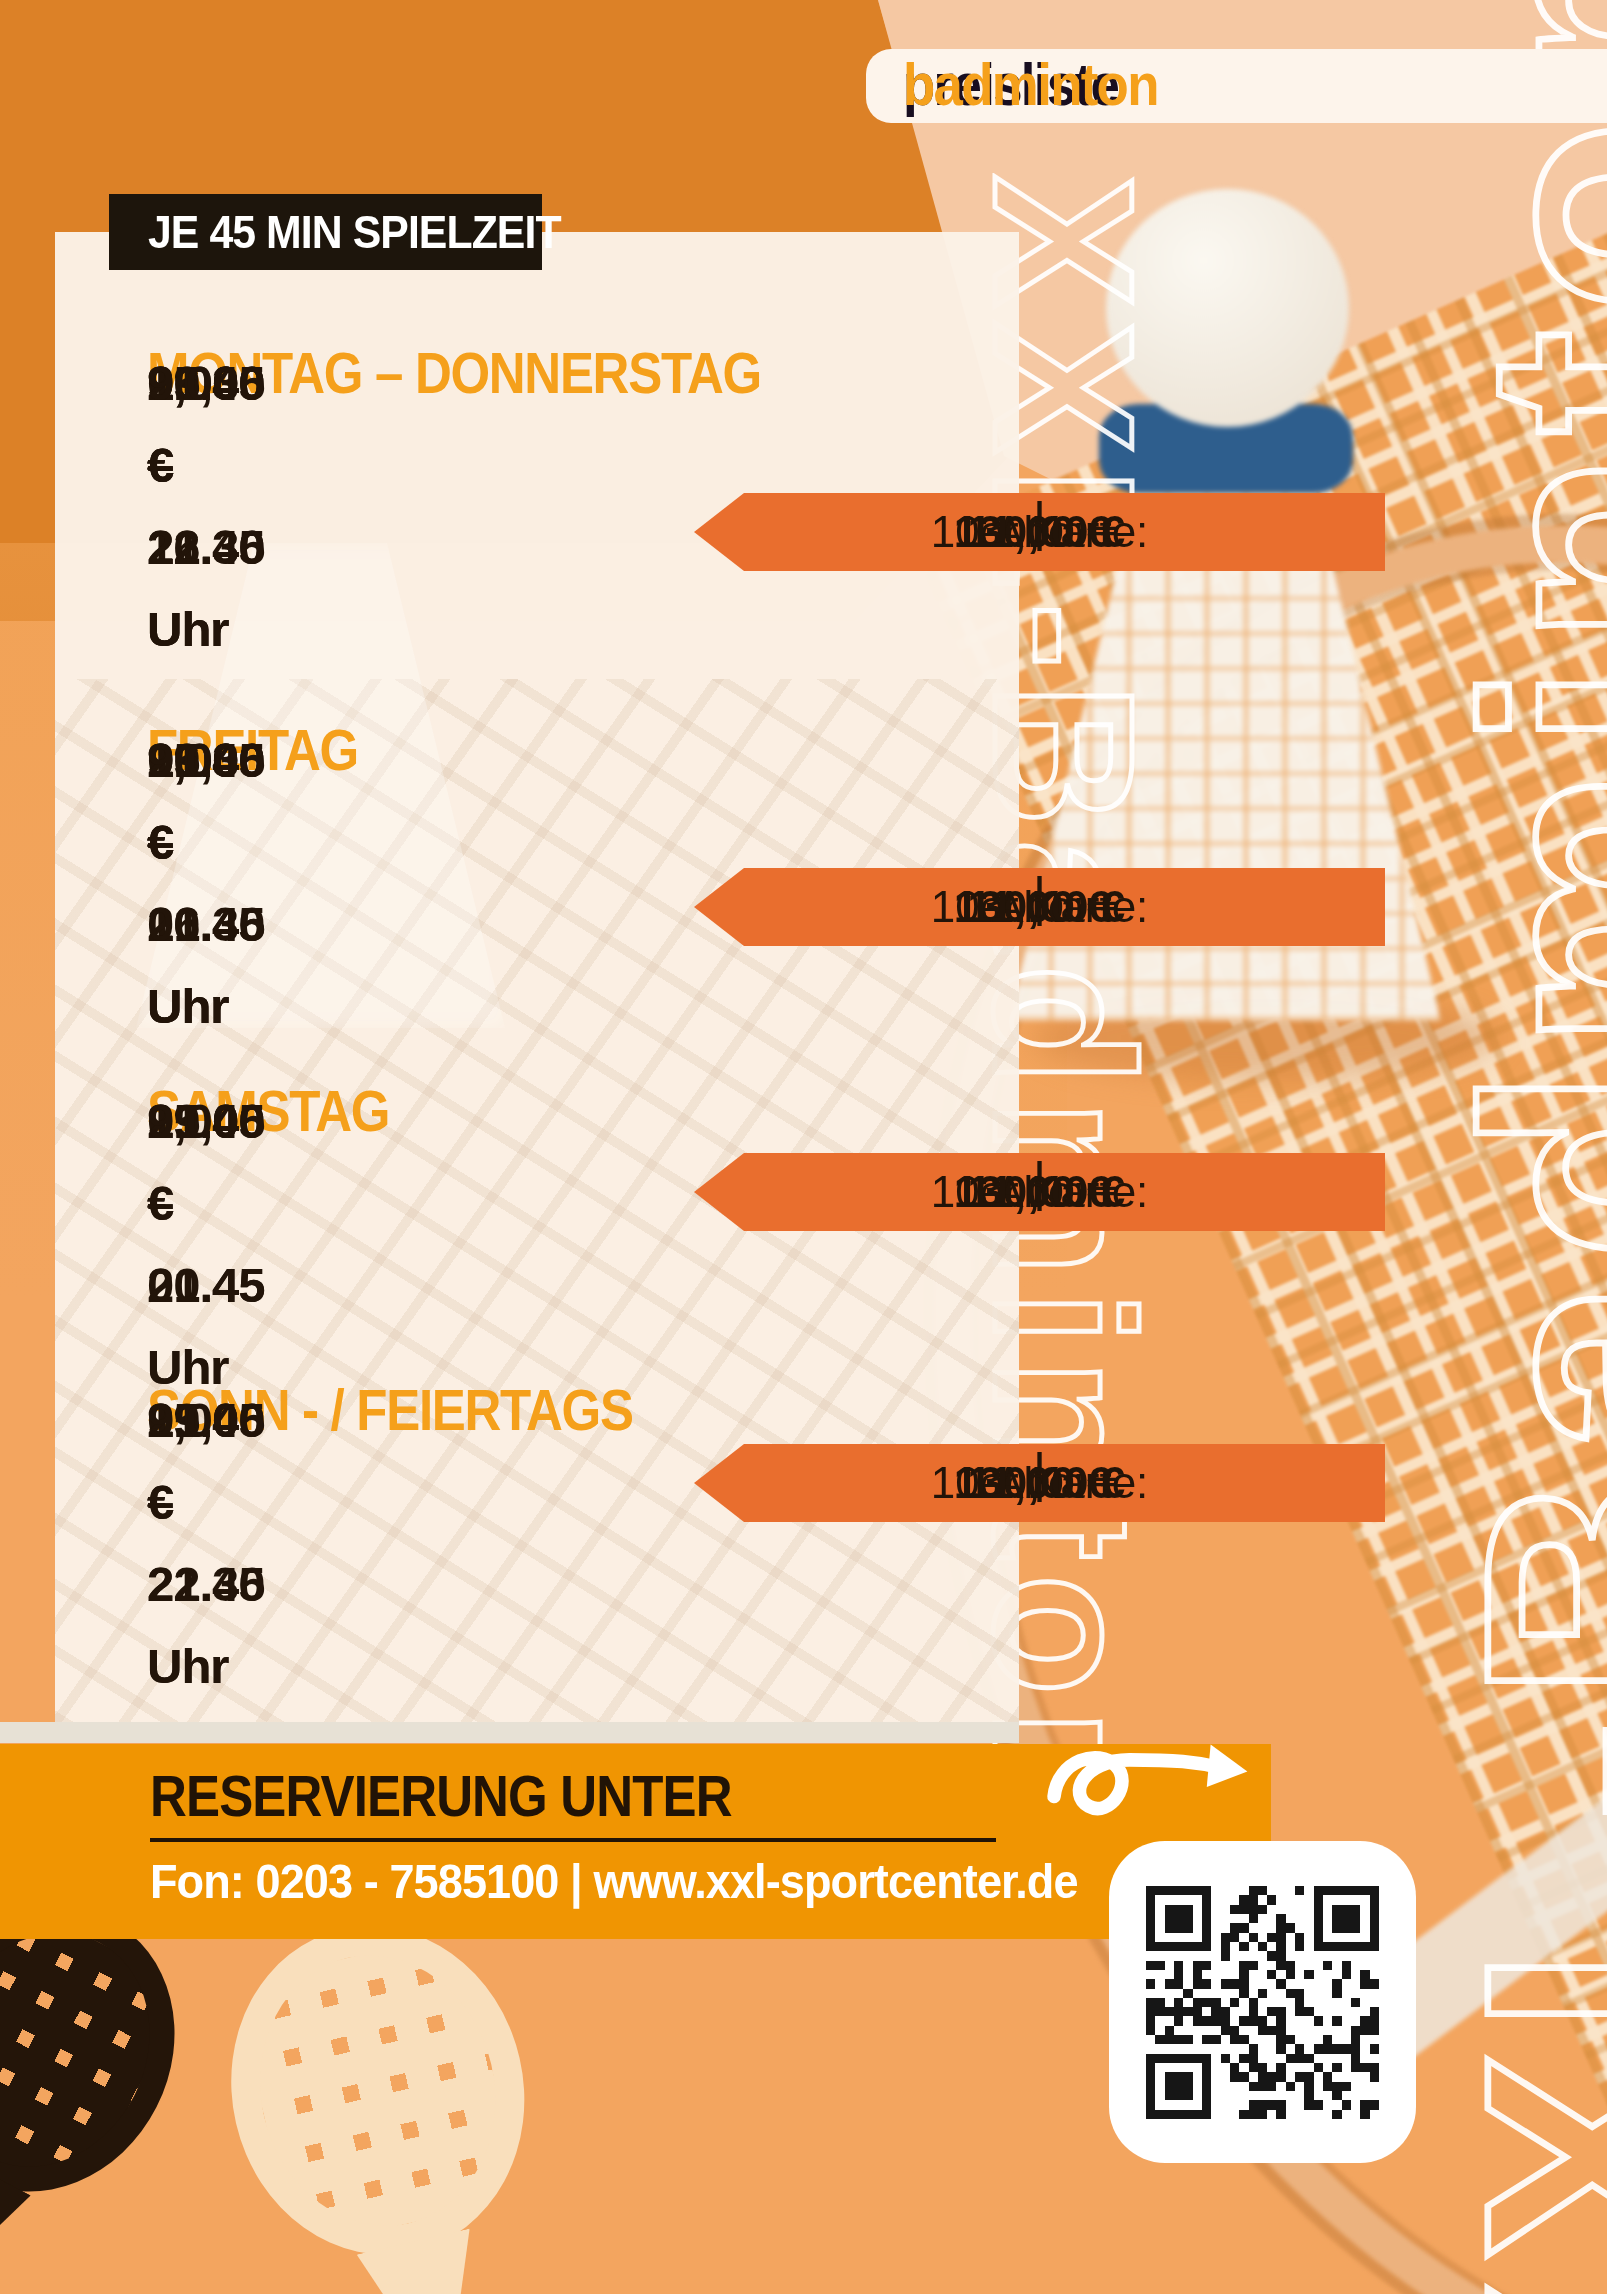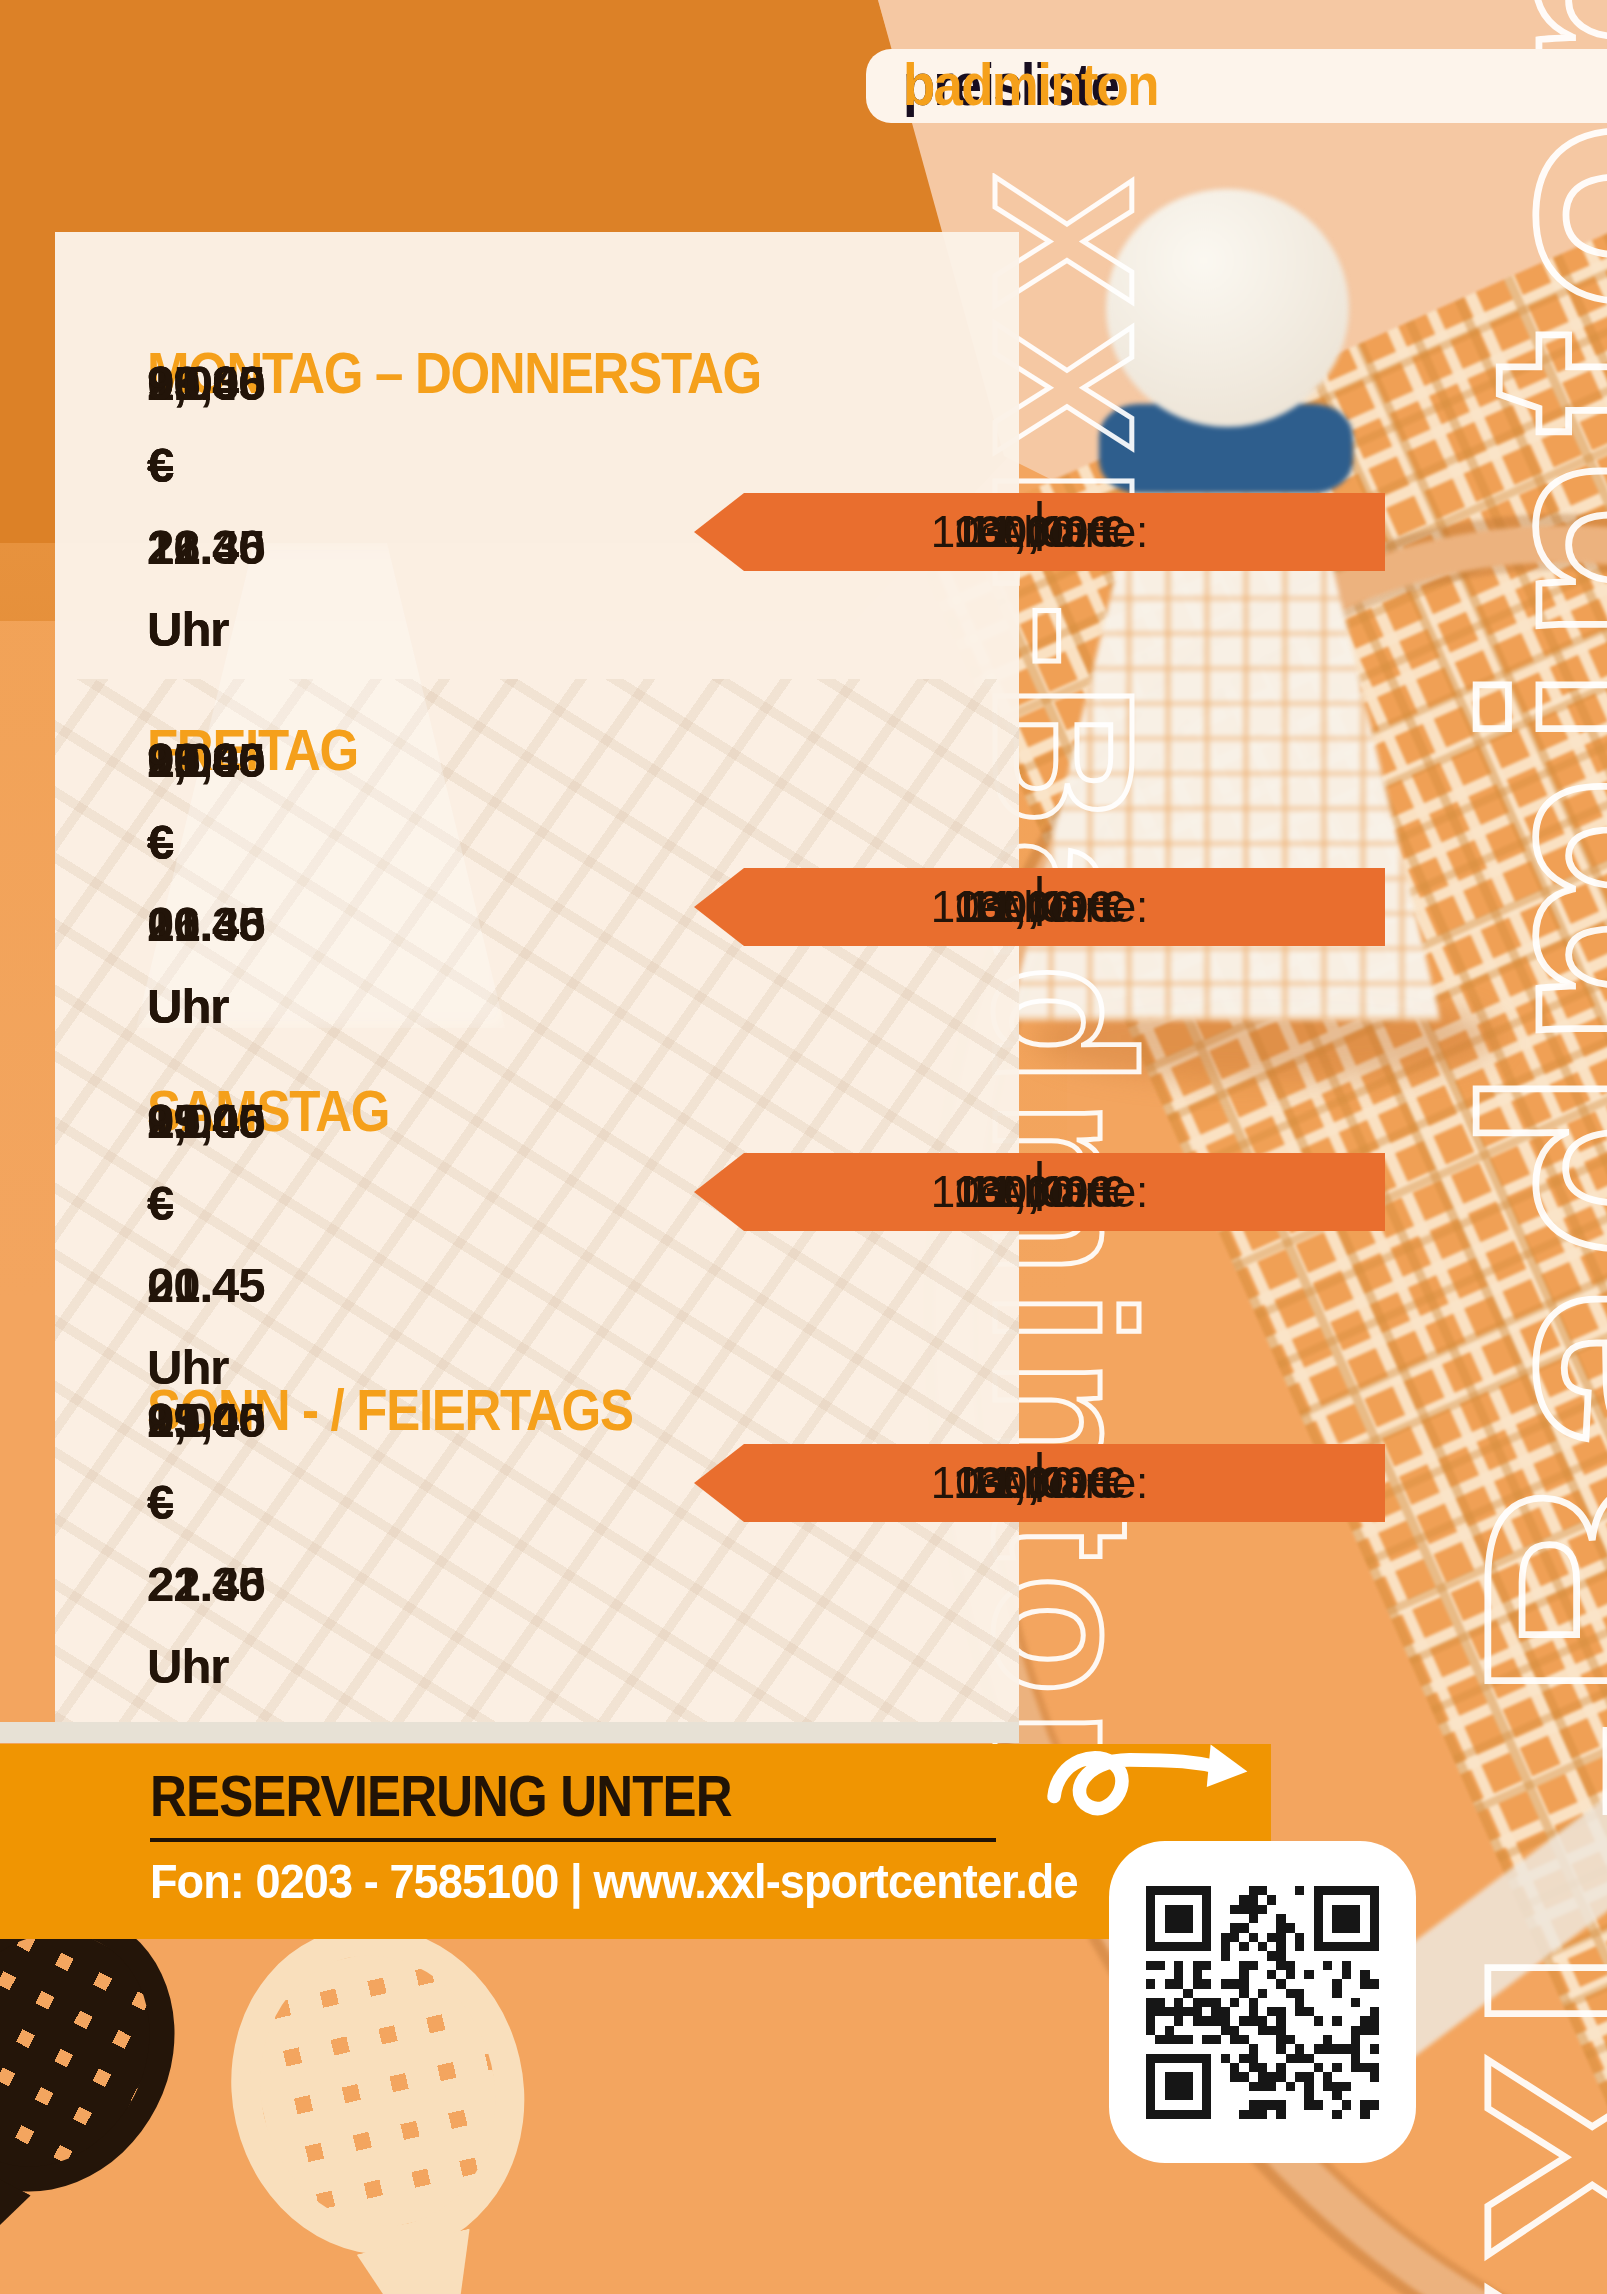--- a/index.html
+++ b/index.html
@@ -169,20 +169,23 @@
   <div class="ghost-shuttle"></div>
   <div class="court-strip"></div>
 
   <div class="title-badge">
     <div class="txt">
         <span class="tb1">preisliste</span>
         <span class="tb2">badminton</span>
       </div>
   </div>
 
+  <div class="spielzeit-badge">
+    <div class="txt">JE 45 MIN SPIELZEIT</div>
+  </div>
 
   <div id="sections">
       <div class="section section-0">
         <div class="day-heading">MONTAG – DONNERSTAG</div>
         <div class="rows">
           <div class="prow">
             <span class="time">09.00 – 16.30 Uhr</span>
             <span class="price">9,00 €</span>
           </div>
           <div class="prow">

